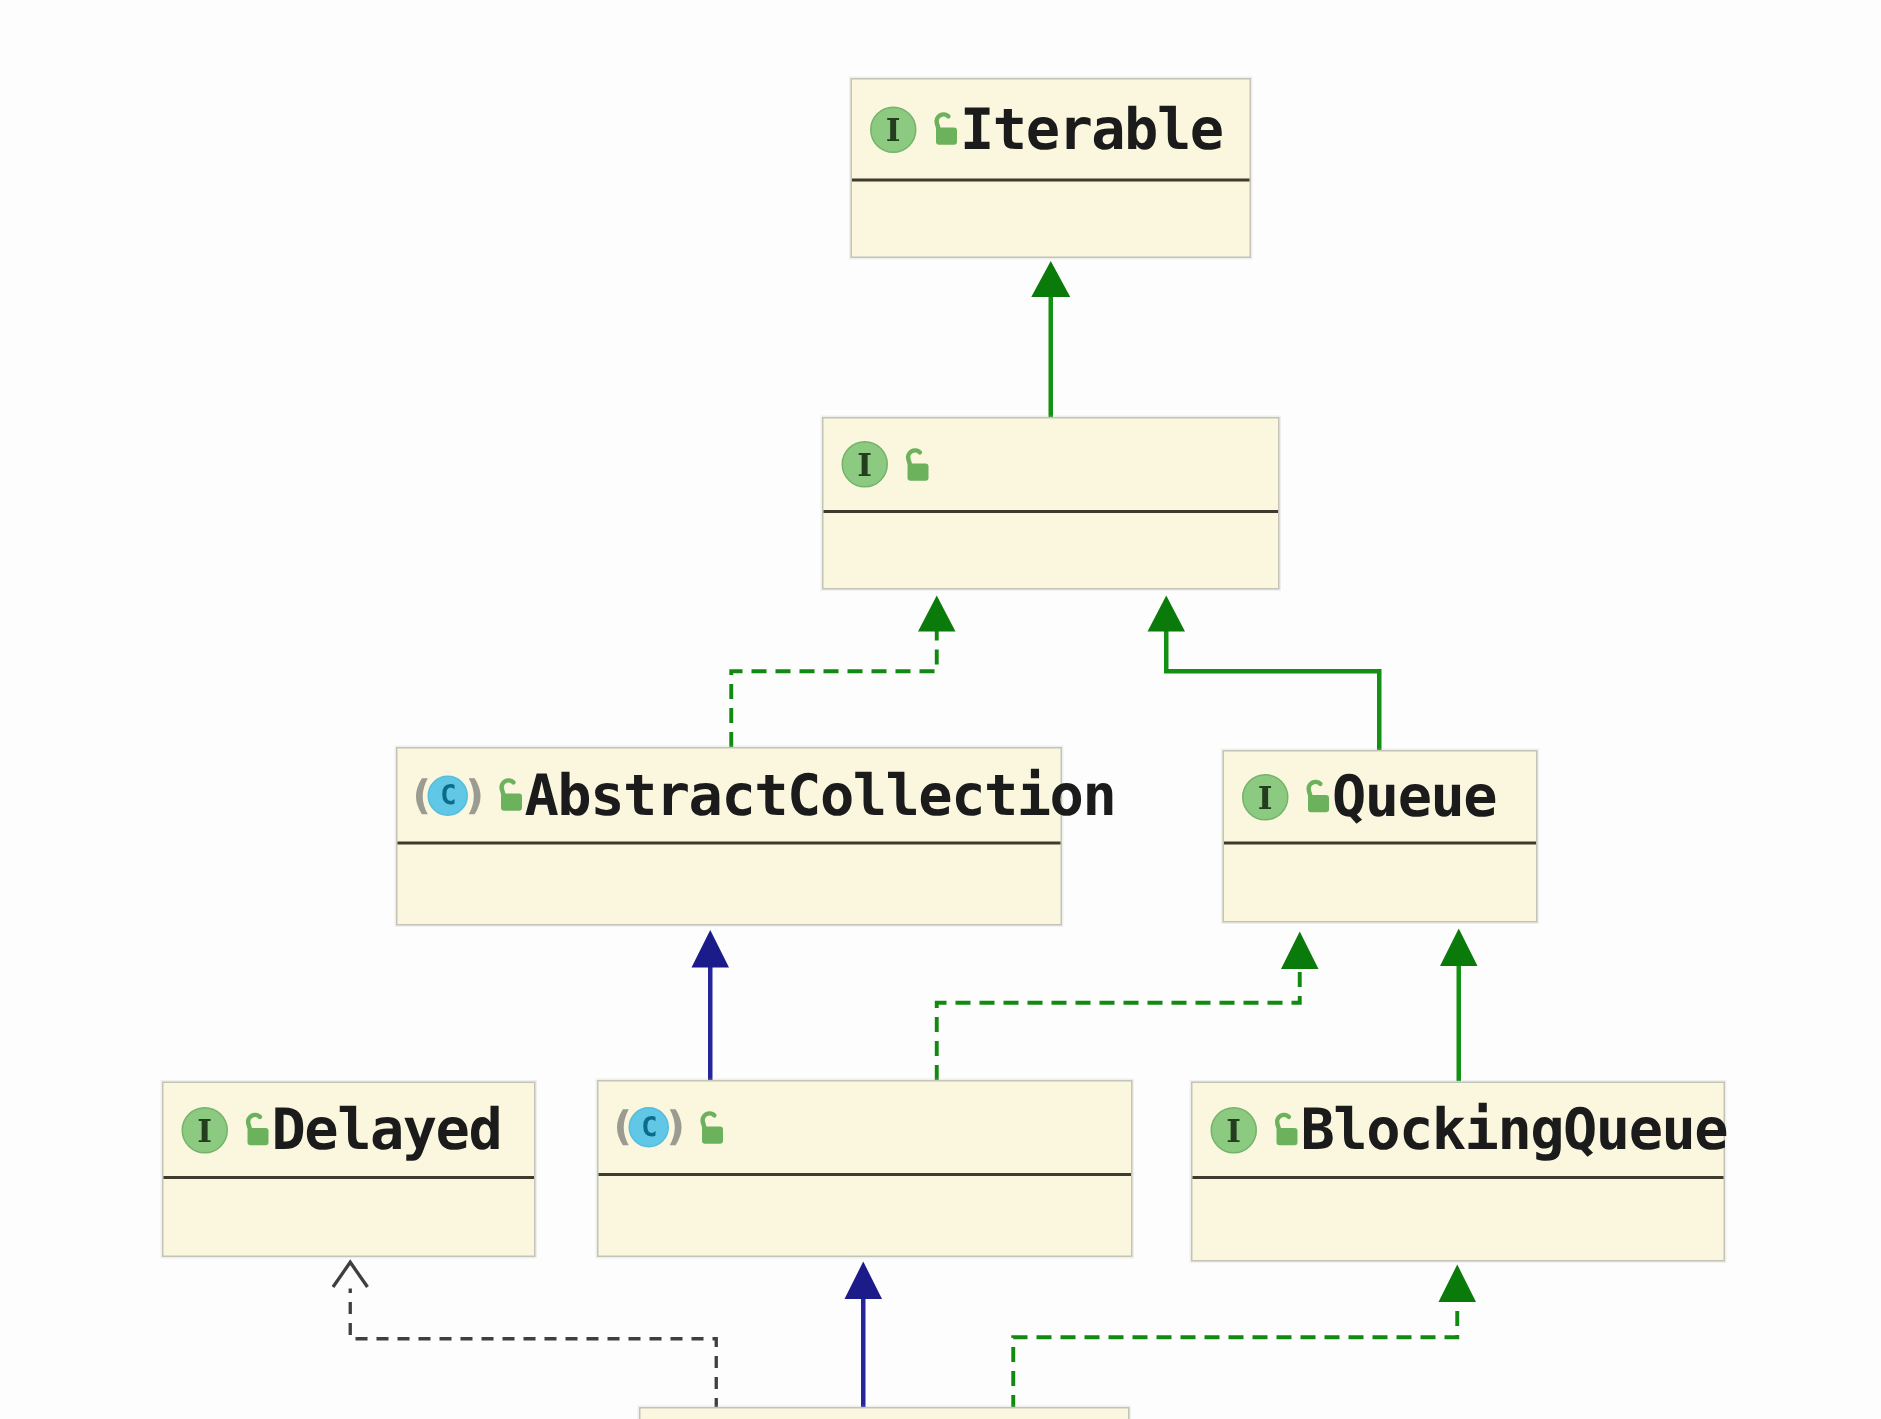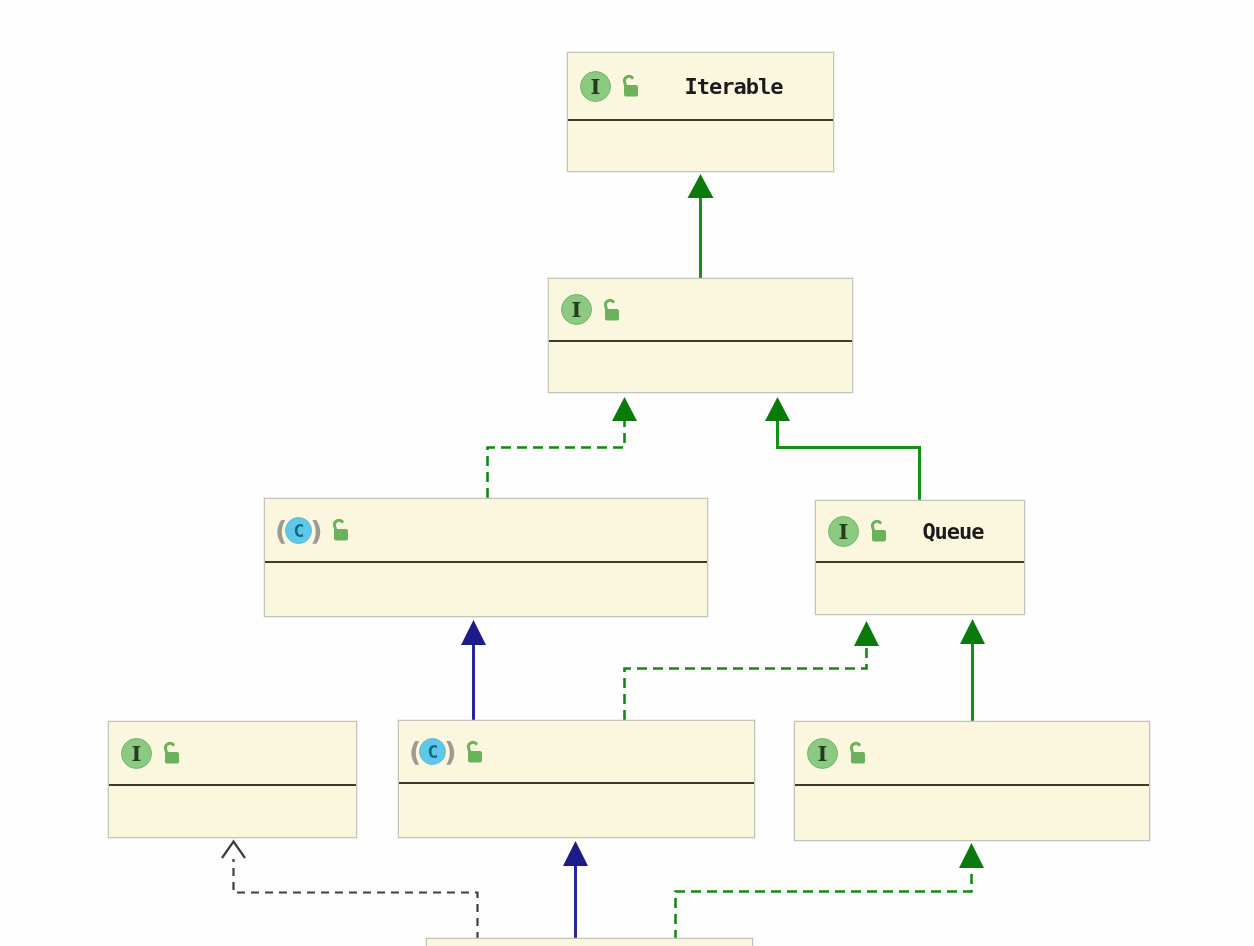--- a/index.html
+++ b/index.html
@@ -23,22 +23,22 @@
     padding-left:12px;
     box-sizing:border-box;
     height:64px;
   }
   .uml-body{
     border-top:2px solid #3c3b2d;
     box-sizing:border-box;
     width:100%;
   }
   .uml-title{
-    flex:1;text-align:center;
-    font-size:22px;font-weight:bold;
+    flex:1;
+    font-size:38px;font-weight:bold;
     color:#1b1b1b;
     letter-spacing:-1px;
     padding-right:6px;
     white-space:nowrap;
   }
   .icon-group{display:flex;align-items:center;gap:9px;}
   .icon-circle{
     display:inline-flex;align-items:center;justify-content:center;
     border-radius:50%;
     box-sizing:border-box;
@@ -160,20 +160,21 @@
             <span class="icon-circle absc">C</span>
             <span class="paren">)</span>
         </span>
         <span class="lock-icon">
           <svg width="20" height="26" viewBox="0 0 20 26">
               <path d="M5 13 V8 a4.6 4.6 0 0 1 8.6-2.3" fill="none" stroke="#6cb15c" stroke-width="3" stroke-linecap="round" transform="rotate(-16 9 10)"></path>
               <rect x="4" y="12" width="14" height="11.5" rx="2" fill="#6cb15c"></rect>
             </svg>
         </span>
       </span>
+      <span class="uml-title">AbstractCollection</span>
     </div>
     <div class="uml-body" style="height:55px"></div>
   </div>
 
   <div class="uml-box" style="left:815px;top:500px;width:210px;height:115px">
     <div class="uml-name" style="height:60px">
       <span class="icon-group">
         <span class="icon-circle iface">I</span>
         <span class="lock-icon">
           <svg width="20" height="26" viewBox="0 0 20 26">
@@ -191,20 +192,21 @@
     <div class="uml-name" style="height:62px">
       <span class="icon-group">
         <span class="icon-circle iface">I</span>
         <span class="lock-icon">
           <svg width="20" height="26" viewBox="0 0 20 26">
               <path d="M5 13 V8 a4.6 4.6 0 0 1 8.6-2.3" fill="none" stroke="#6cb15c" stroke-width="3" stroke-linecap="round" transform="rotate(-16 9 10)"></path>
               <rect x="4" y="12" width="14" height="11.5" rx="2" fill="#6cb15c"></rect>
             </svg>
         </span>
       </span>
+      <span class="uml-title">Delayed</span>
     </div>
     <div class="uml-body" style="height:53px"></div>
   </div>
 
   <div class="uml-box" style="left:398px;top:720px;width:357px;height:118px">
     <div class="uml-name" style="height:61px">
       <span class="icon-group">
         <span class="abs-icon">
           <span class="paren">(</span>
             <span class="icon-circle absc">C</span>
@@ -225,20 +227,21 @@
     <div class="uml-name" style="height:62px">
       <span class="icon-group">
         <span class="icon-circle iface">I</span>
         <span class="lock-icon">
           <svg width="20" height="26" viewBox="0 0 20 26">
               <path d="M5 13 V8 a4.6 4.6 0 0 1 8.6-2.3" fill="none" stroke="#6cb15c" stroke-width="3" stroke-linecap="round" transform="rotate(-16 9 10)"></path>
               <rect x="4" y="12" width="14" height="11.5" rx="2" fill="#6cb15c"></rect>
             </svg>
         </span>
       </span>
+      <span class="uml-title">BlockingQueue</span>
     </div>
     <div class="uml-body" style="height:56px"></div>
   </div>
 
   <div class="uml-box" style="left:426px;top:938px;width:327px;height:60px">
     <div class="uml-name" style="height:58px"></div>
   </div>
 
 </div>
 

